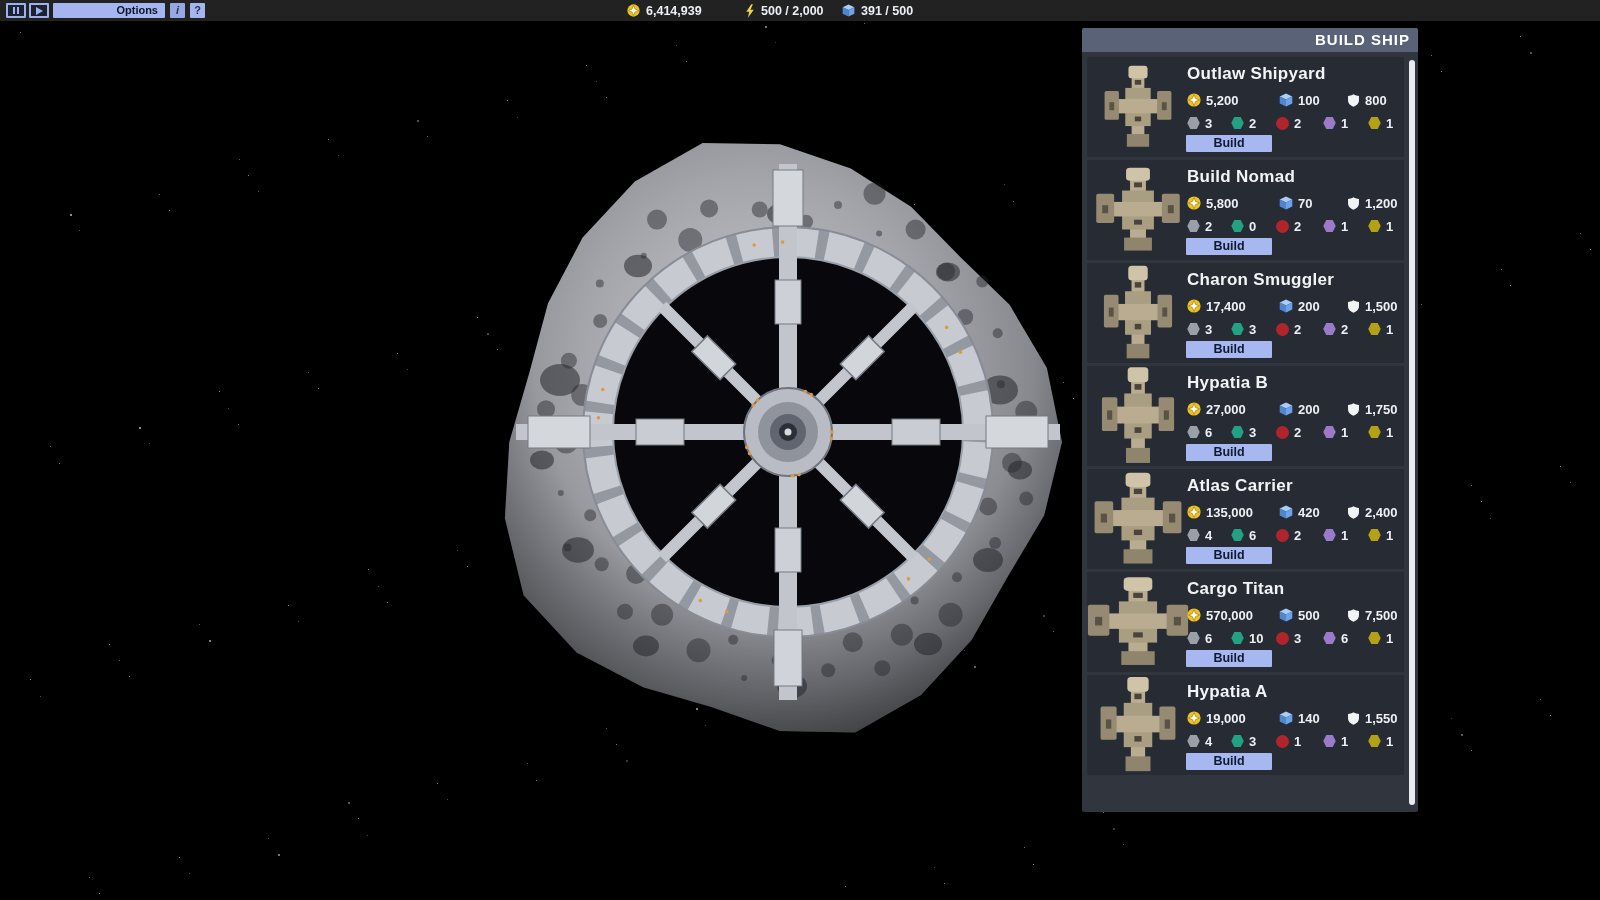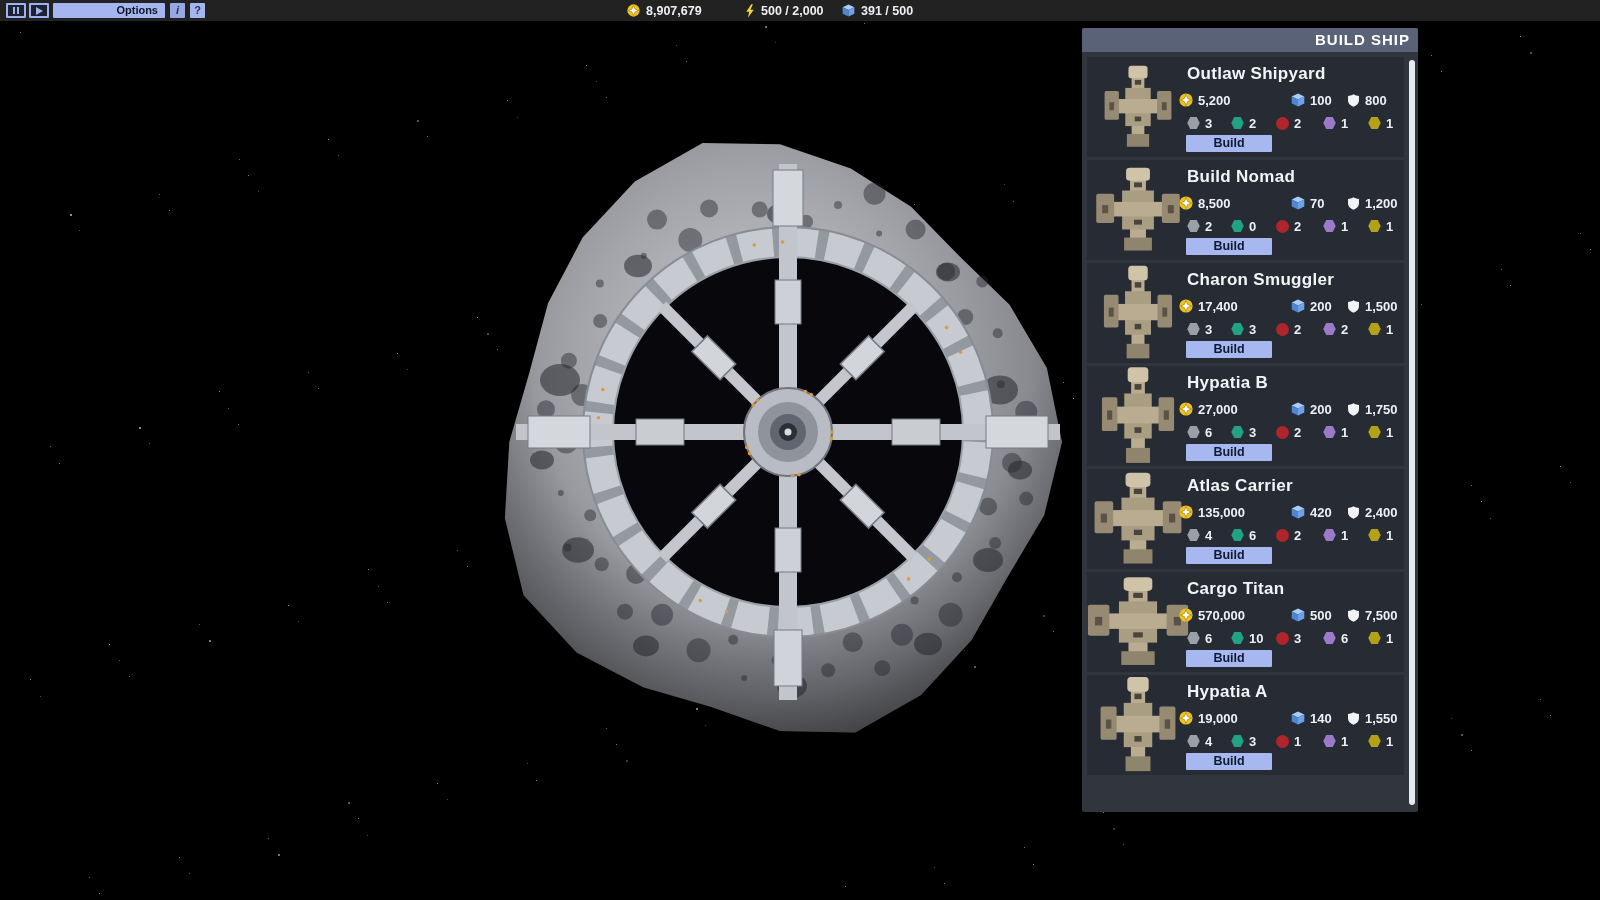--- a/index.html
+++ b/index.html
@@ -36,21 +36,21 @@
   #build-panel{position:absolute;left:1082px;top:28px;width:336px;height:784px;
                background:#31353d;border-radius:2px;}
   #cards{position:absolute;left:0;top:29px;width:336px;}
   .card{position:relative;margin:0 0 3px 5px;width:317px;height:100px;background:#262b34;}
   .sprite{position:absolute;left:16px;top:7px;width:70px;height:86px;}
   .ship-name{position:absolute;left:100px;top:7px;font-size:17px;font-weight:bold;
              color:#f3f4f6;letter-spacing:.3px;}
   .ci{position:absolute;display:flex;align-items:center;gap:5px;
       color:#eef0f4;font-size:13px;font-weight:bold;height:16px;}
   .cost{top:35px;} .rr{top:58px;}
-  .c1{left:92px;} .c2{left:204px;} .c3{left:260px;}
+  .c1{left:100px;} .c2{left:192px;} .c3{left:260px;}
   .r1{left:100px;} .r2{left:144px;} .r3{left:189px;} .r4{left:236px;} .r5{left:281px;}
   .hex{width:13px;height:13px;display:inline-block;
        clip-path:polygon(25% 4%,75% 4%,98% 50%,75% 96%,25% 96%,2% 50%);}
   .hex.gray{background:#9aa0a8;} .hex.green{background:#23a184;}
   .hex.purple{background:#9b7ac9;} .hex.yellow{background:#b4a216;}
   .dot.red{width:13px;height:13px;border-radius:50%;background:#b0252b;display:inline-block;}
   .build-btn{position:absolute;left:99px;top:78px;width:86px;height:17px;background:#a7b8f1;
              color:#101a30;font-size:12.5px;font-weight:bold;text-align:center;line-height:17px;
              border-radius:1px;cursor:default;}
   
@@ -433,21 +433,21 @@
       <i></i>
     </div>
     <div id="btn-options" class="tb-btn">Options</div>
     <div id="btn-info" class="tb-btn">i</div>
     <div id="btn-help" class="tb-btn">?</div>
 
     <div id="res-credits" class="res">
       <svg class="icsvg" width="13" height="13">
           <use href="#icoCoin"></use>
         </svg>
-      <span>8,907,679</span>
+      <span>6,414,939</span>
     </div>
     <div id="res-energy" class="res">
       <svg class="icsvg" width="10" height="14">
           <use href="#icoBolt"></use>
         </svg>
       <span>500 / 2,000</span>
     </div>
     <div id="res-cargo" class="res">
       <svg class="icsvg" width="13" height="13">
           <use href="#icoCube"></use>
@@ -506,21 +506,21 @@
         </div>
         <div class="card">
           <svg class="sprite" viewBox="0 0 44 54">
             <use href="#shipShape"></use>
           </svg>
           <div class="ship-name">Build Nomad</div>
           <div class="ci cost c1">
             <svg class="icsvg" width="14" height="14">
               <use href="#icoCoin"></use>
             </svg>
-            <span>8,500</span>
+            <span>5,800</span>
           </div>
           <div class="ci cost c2">
             <svg class="icsvg" width="14" height="14">
               <use href="#icoCube"></use>
             </svg>
             <span>70</span>
           </div>
           <div class="ci cost c3">
             <svg class="icsvg" width="13" height="13">
               <use href="#icoShield"></use>

